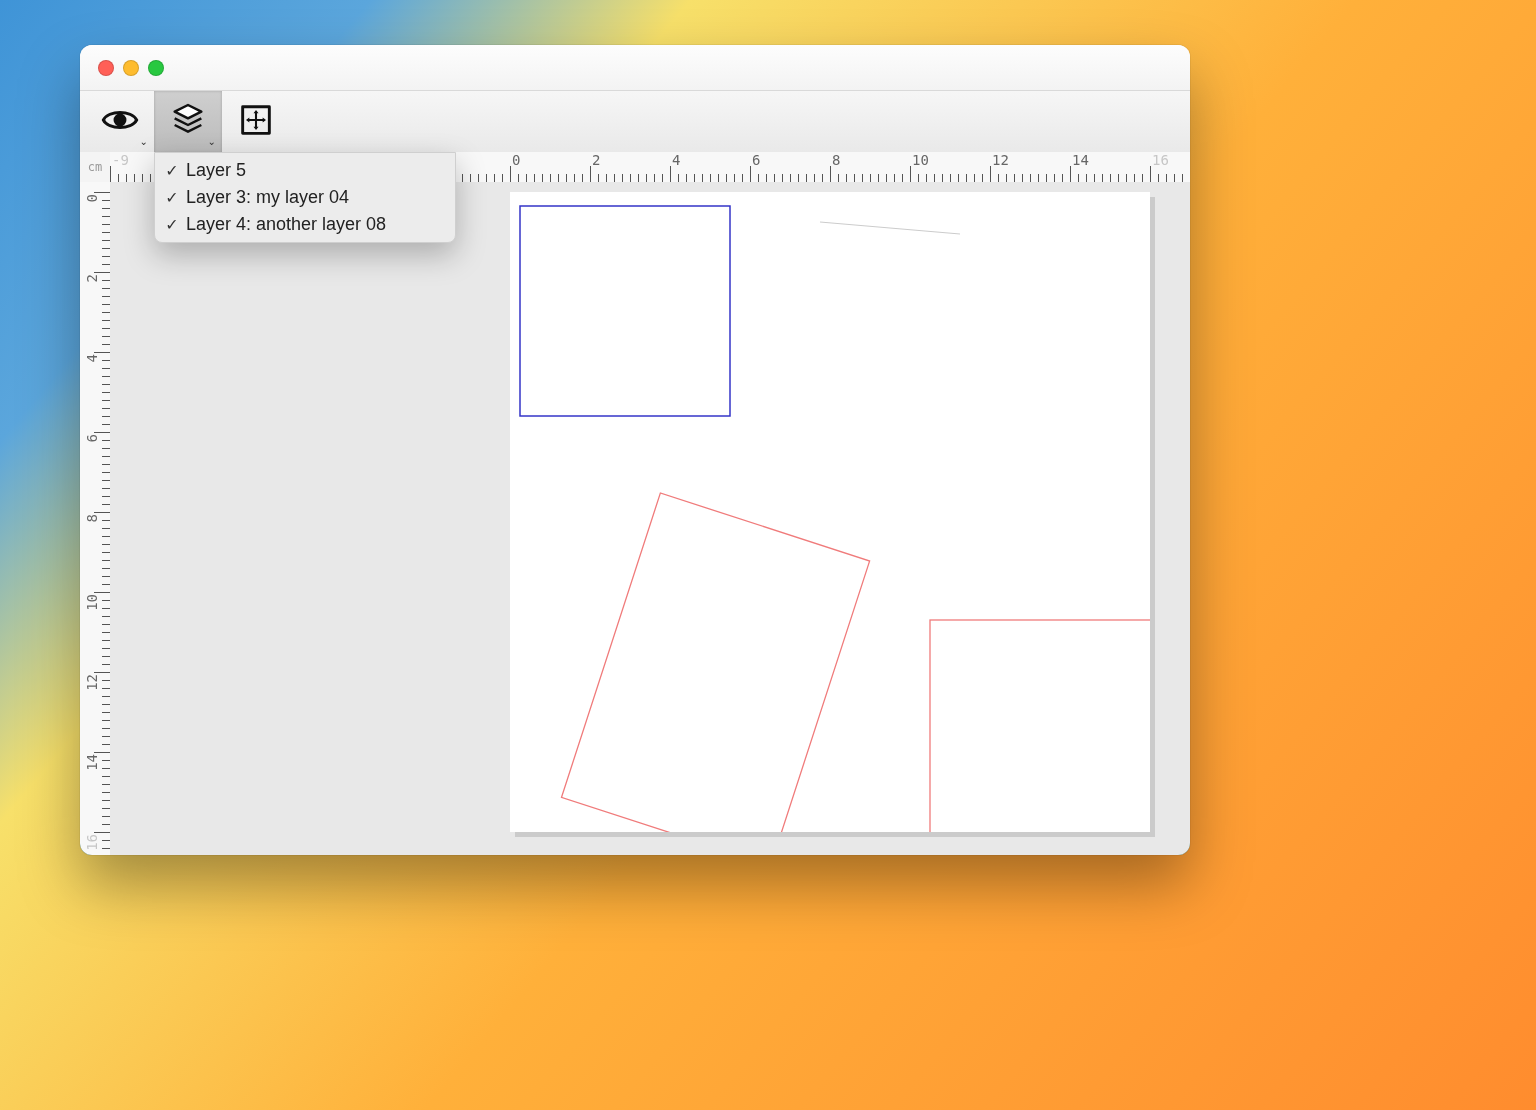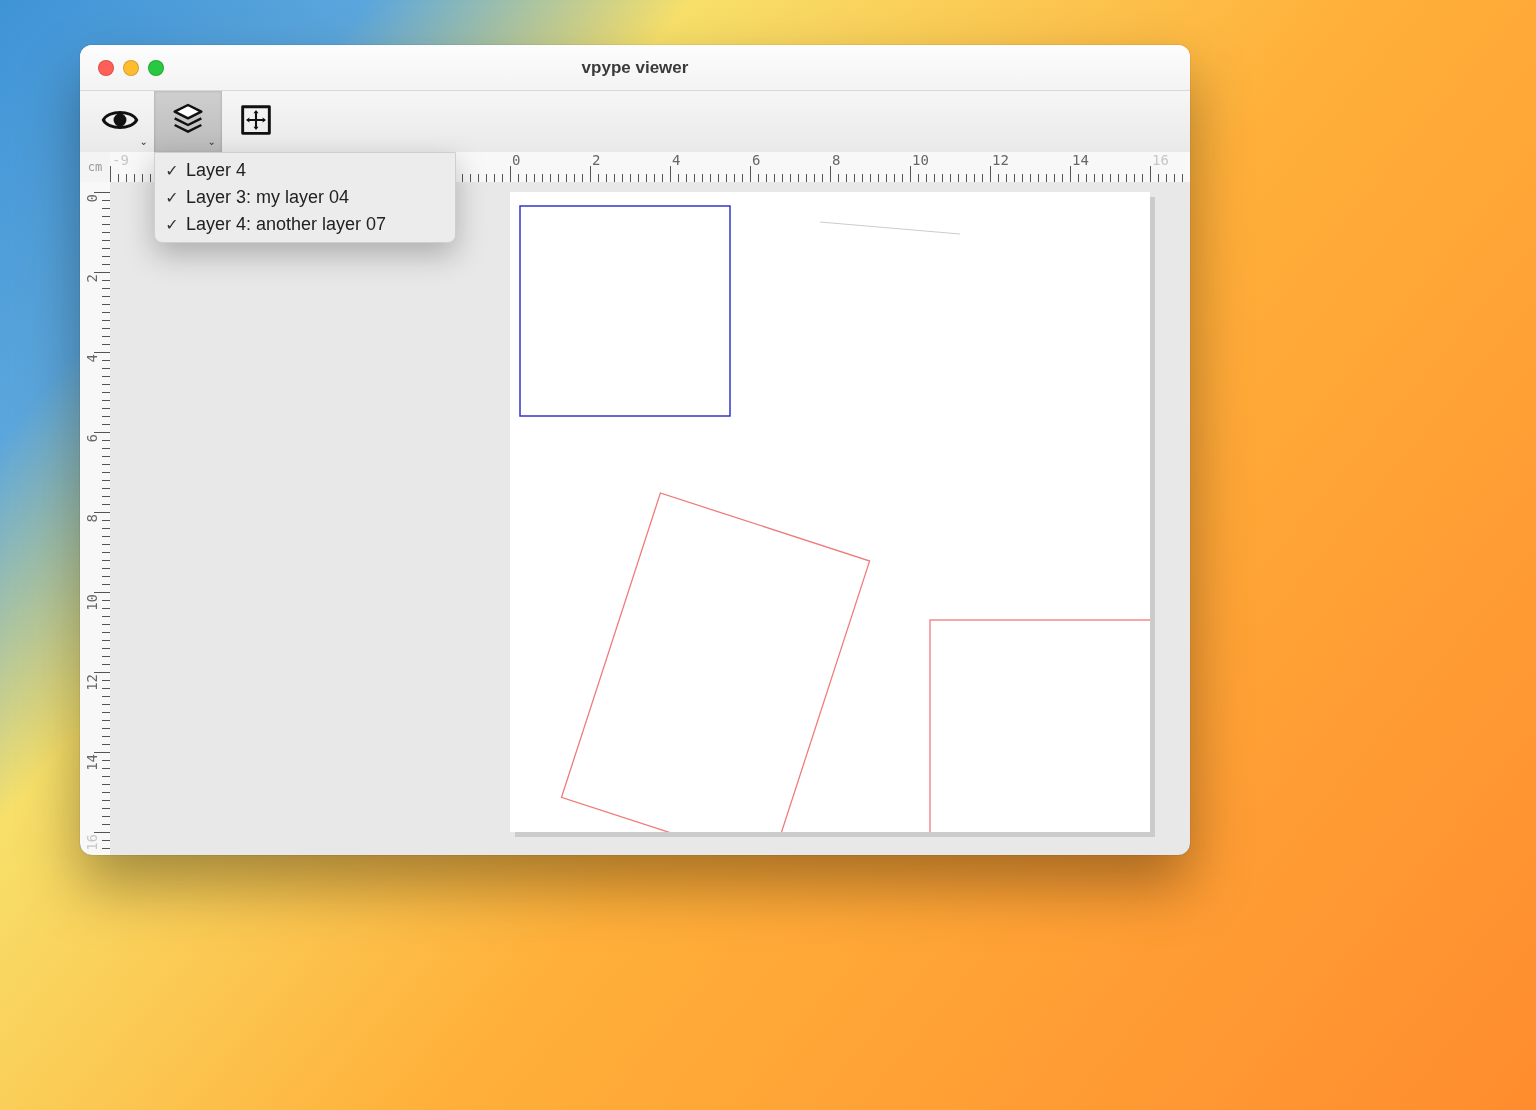--- a/index.html
+++ b/index.html
@@ -195,21 +195,20 @@
 <body>
 
 <div class="window">
 
   <div class="titlebar">
     <div class="traffic-lights">
       <div class="tl red"></div>
       <div class="tl yellow"></div>
       <div class="tl green"></div>
     </div>
-    <div class="title">vpype viewer</div>
   </div>
 
   <div class="toolbar">
     <div class="toolbtn">
       <span>
         <svg viewBox="0 0 48 48" fill="none" stroke="#111" stroke-width="3.5">
           <path d="M4 24 C10 12 38 12 44 24 C38 36 10 36 4 24 Z"></path>
           <circle cx="24" cy="24" r="6" fill="#111"></circle>
         </svg>
       </span>
@@ -501,25 +500,25 @@
           <rect x="420" y="428" width="260" height="230" fill="none" stroke="#f07b7b" stroke-width="1.3"></rect>
         </svg>
       </div>
     </div>
 
   </div>
 
   <div class="menu" id="layersMenu" style="left:74px; top:107px;">
       <div class="menu-item">
         <span class="menu-check">✓</span>
-        <span>Layer 4</span>
+        <span>Layer 5</span>
       </div>
       <div class="menu-item">
         <span class="menu-check">✓</span>
         <span>Layer 3: my layer 04</span>
       </div>
       <div class="menu-item">
         <span class="menu-check">✓</span>
-        <span>Layer 4: another layer 07</span>
+        <span>Layer 4: another layer 08</span>
       </div>
     </div>
 
 </div>
 
 </body></html>

